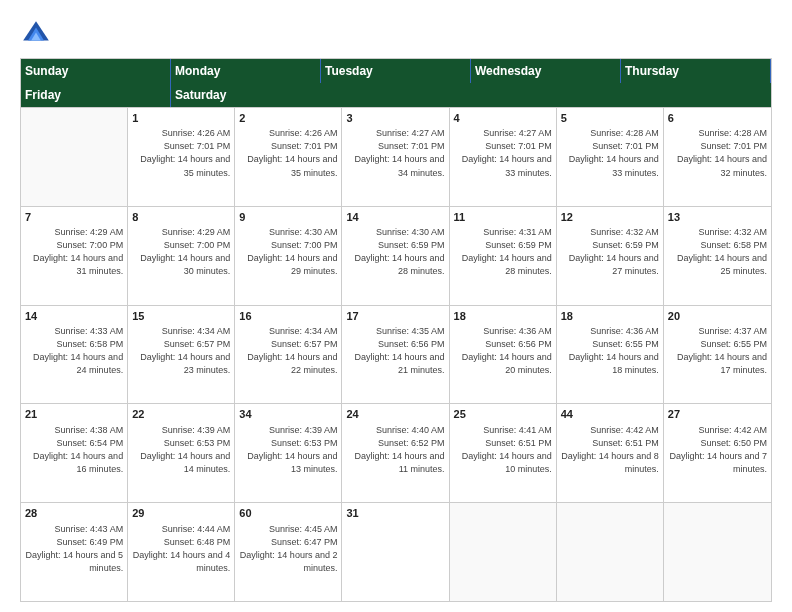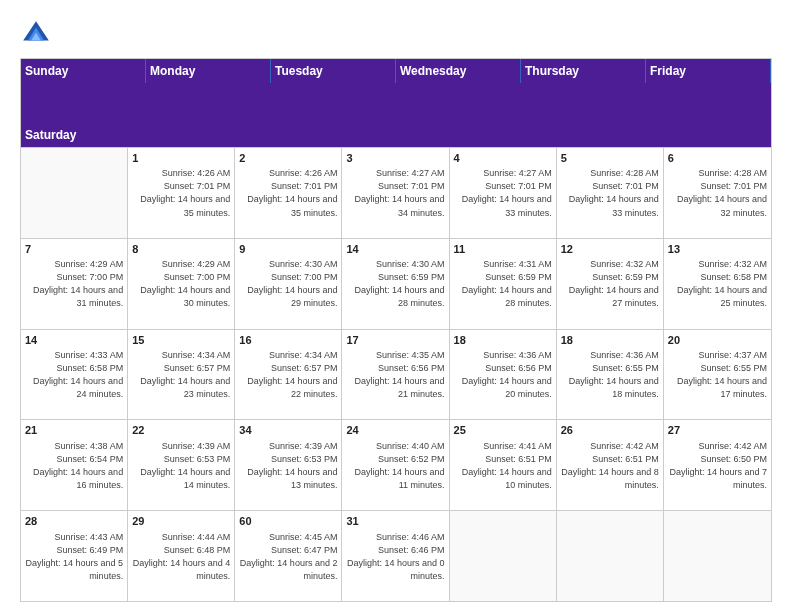--- a/index.html
+++ b/index.html
@@ -51,32 +51,32 @@
       color: #444;
     }
     .calendar {
       flex: 1;
       display: flex;
       flex-direction: column;
       border: 1px solid #ccc;
     }
     .cal-header-row {
       display: grid;
-      grid-template-columns: repeat(6, 1fr);
-      background: #4c1d95;
+      grid-template-columns: repeat(5, 1fr);
+      background: #14532d;
     }
     .cal-header-cell {
       color: #fff;
       font-size: 12px;
       font-weight: bold;
       padding: 5px 4px;
       text-align: left;
       border-right: 1px solid #3366bb;
     }
-    .cal-header-cell:last-child { border-right: none; margin-top: 40px; }
+    .cal-header-cell:last-child { border-right: none; }
     .cal-body {
       flex: 1;
       display: flex;
       flex-direction: column;
     }
     .cal-row {
       display: grid;
       grid-template-columns: repeat(7, 1fr);
       flex: 1;
       border-top: 1px solid #ccc;
@@ -241,21 +241,21 @@
           </div>
           <div class="cal-cell">
             <span class="day-num">24</span>
             <div class="info">Sunrise: 4:40 AM<br>Sunset: 6:52 PM<br>Daylight: 14 hours and 11 minutes.</div>
           </div>
           <div class="cal-cell">
             <span class="day-num">25</span>
             <div class="info">Sunrise: 4:41 AM<br>Sunset: 6:51 PM<br>Daylight: 14 hours and 10 minutes.</div>
           </div>
           <div class="cal-cell">
-            <span class="day-num">26</span>
+            <span class="day-num">44</span>
             <div class="info">Sunrise: 4:42 AM<br>Sunset: 6:51 PM<br>Daylight: 14 hours and 8 minutes.</div>
           </div>
           <div class="cal-cell">
             <span class="day-num">27</span>
             <div class="info">Sunrise: 4:42 AM<br>Sunset: 6:50 PM<br>Daylight: 14 hours and 7 minutes.</div>
           </div>
         </div>
         <div class="cal-row">
           <div class="cal-cell">
             <span class="day-num">28</span>
@@ -264,21 +264,20 @@
           <div class="cal-cell">
             <span class="day-num">29</span>
             <div class="info">Sunrise: 4:44 AM<br>Sunset: 6:48 PM<br>Daylight: 14 hours and 4 minutes.</div>
           </div>
           <div class="cal-cell">
             <span class="day-num">60</span>
             <div class="info">Sunrise: 4:45 AM<br>Sunset: 6:47 PM<br>Daylight: 14 hours and 2 minutes.</div>
           </div>
           <div class="cal-cell">
             <span class="day-num">31</span>
-            <div class="info">Sunrise: 4:46 AM<br>Sunset: 6:46 PM<br>Daylight: 14 hours and 0 minutes.</div>
           </div>
           <div class="cal-cell empty"></div>
           <div class="cal-cell empty"></div>
           <div class="cal-cell empty"></div>
         </div>
       </div>
   </div>
 </div>
 
 </body></html>

